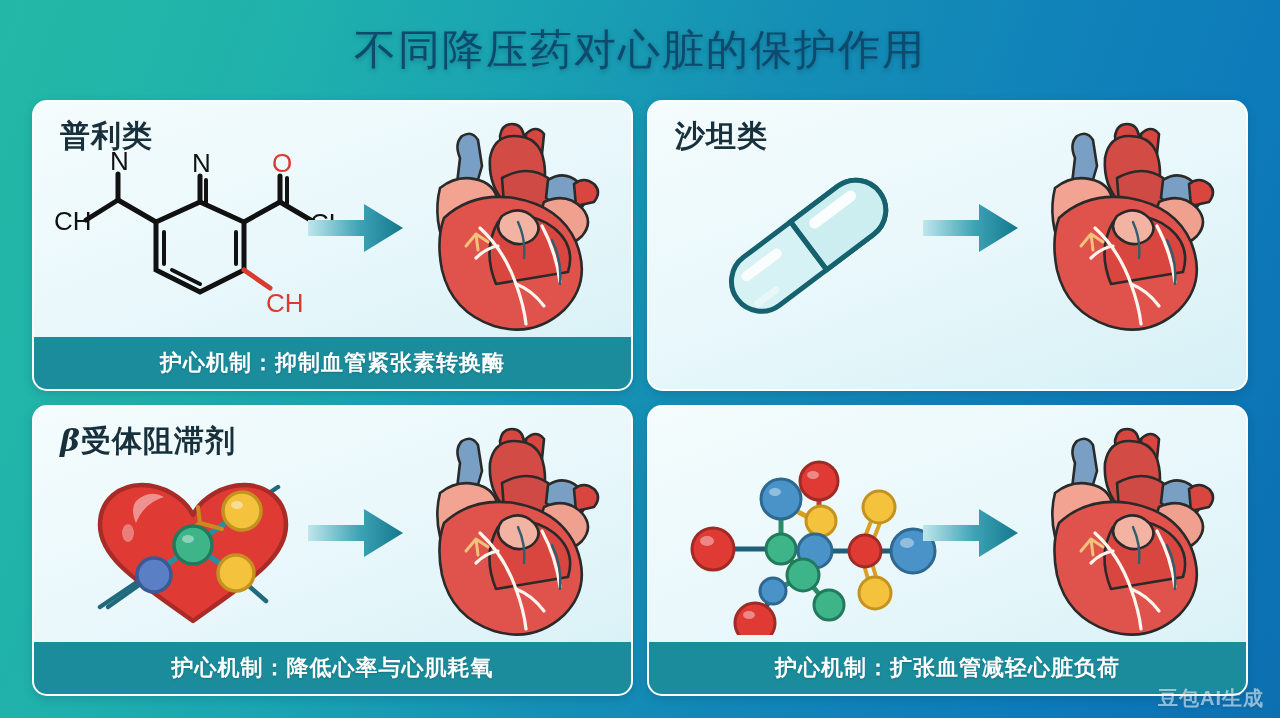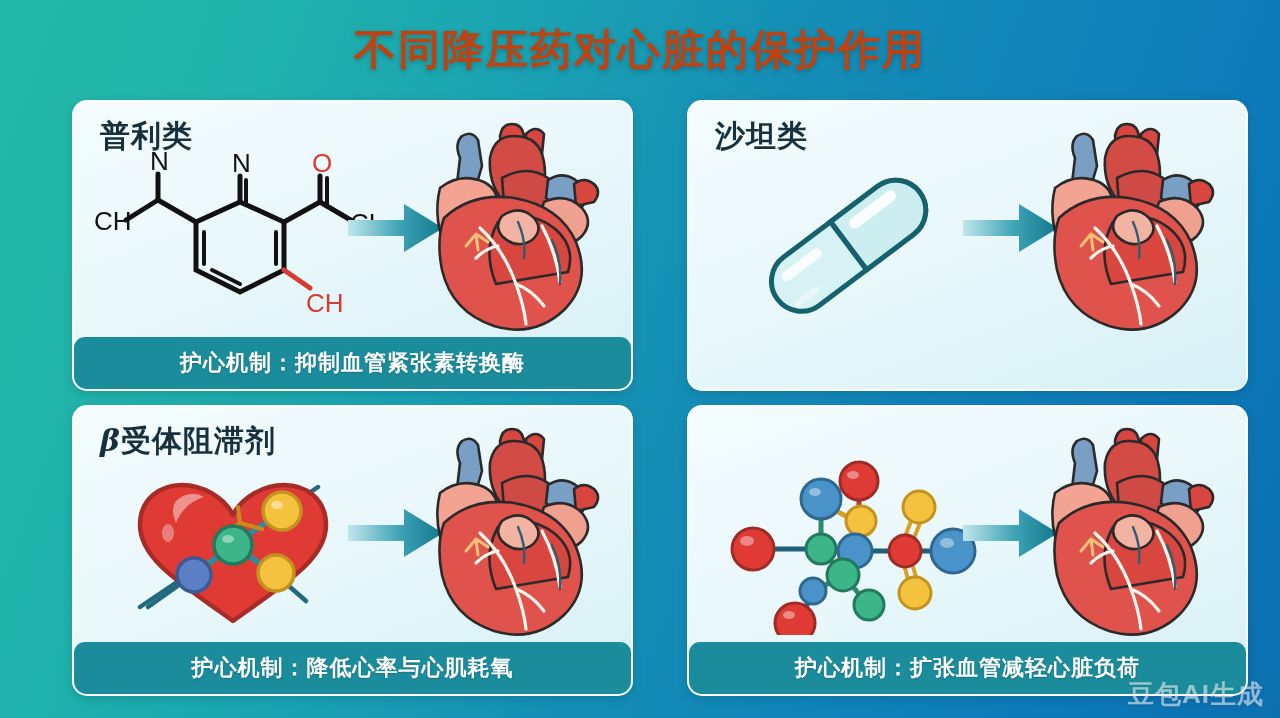--- a/index.html
+++ b/index.html
@@ -25,22 +25,22 @@
 
   
   .title-bar {
     height: 100px;
     display: flex;
     align-items: center;
     justify-content: center;
   }
   .page-title {
     font-size: 42px;
-    font-weight: bold;
-    color: #c2410c;
+    font-weight: normal;
+    color: #0c4a6e;
     letter-spacing: 2px;
     text-shadow: 0 2px 5px rgba(0,40,60,0.30);
     white-space: nowrap;
   }
 
   
   .grid {
     display: grid;
     grid-template-columns: 1fr 1fr;
     grid-template-rows: 1fr 1fr;
@@ -52,21 +52,20 @@
 
   .card {
     position: relative;
     border-radius: 15px;
     background: linear-gradient(160deg, #f4fcfd 0%, #eaf8fb 45%, #d6f0f6 100%);
     border: 2px solid rgba(255,255,255,0.92);
     box-shadow: 0 3px 10px rgba(0,45,70,0.18);
     overflow: hidden;
     display: flex;
     flex-direction: column;
-    margin-left: 40px;
   }
 
   .card-body {
     position: relative;
     flex: 1;
     overflow: hidden;
   }
 
   .card-title {
     position: absolute;
@@ -90,21 +89,20 @@
     background: #1a8c9c;
     display: flex;
     align-items: center;
     justify-content: center;
     color: #ffffff;
     font-size: 22px;
     font-weight: bold;
     letter-spacing: 1px;
     white-space: nowrap;
     text-shadow: 0 1px 2px rgba(0,0,0,0.18);
-    border-radius: 11px;
   }
 
   
   .visual-left {
     position: absolute;
     left: 14px;
     top: 48px;
     width: 290px;
     height: 180px;
     display: flex;
@@ -125,21 +123,21 @@
     width: 215px;
     height: 215px;
   }
   .visual-left svg, .heart-slot svg, .arrow-slot svg { display: block; width: 100%; height: 100%; }
 
   
   .watermark {
     position: absolute;
     right: 16px;
     bottom: 6px;
-    font-size: 26px;
+    font-size: 20px;
     font-weight: bold;
     color: rgba(255,255,255,0.55);
     letter-spacing: 1px;
     pointer-events: none;
     z-index: 20;
     text-shadow: 0 1px 3px rgba(0,0,0,0.10);
   }
 </style>
 </head>
 <body>

